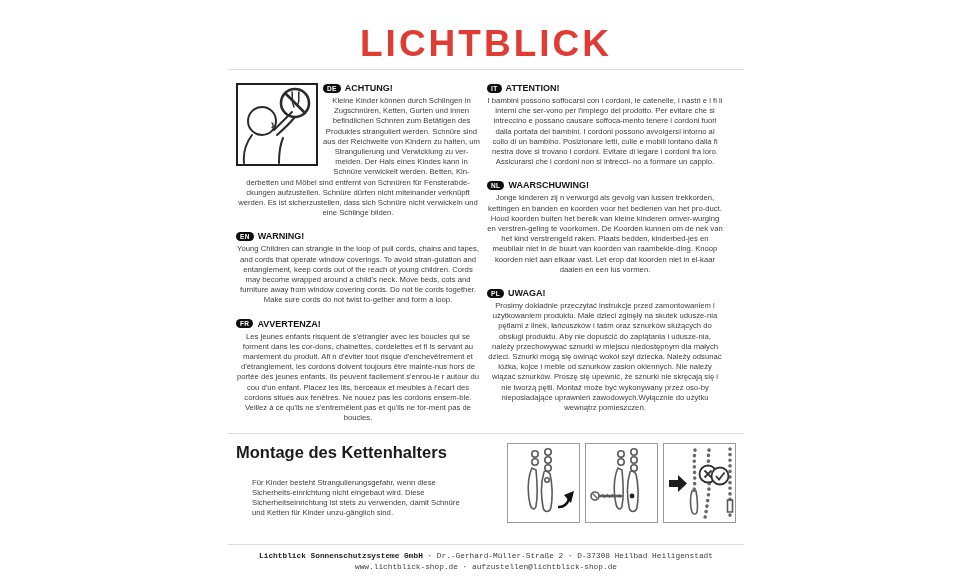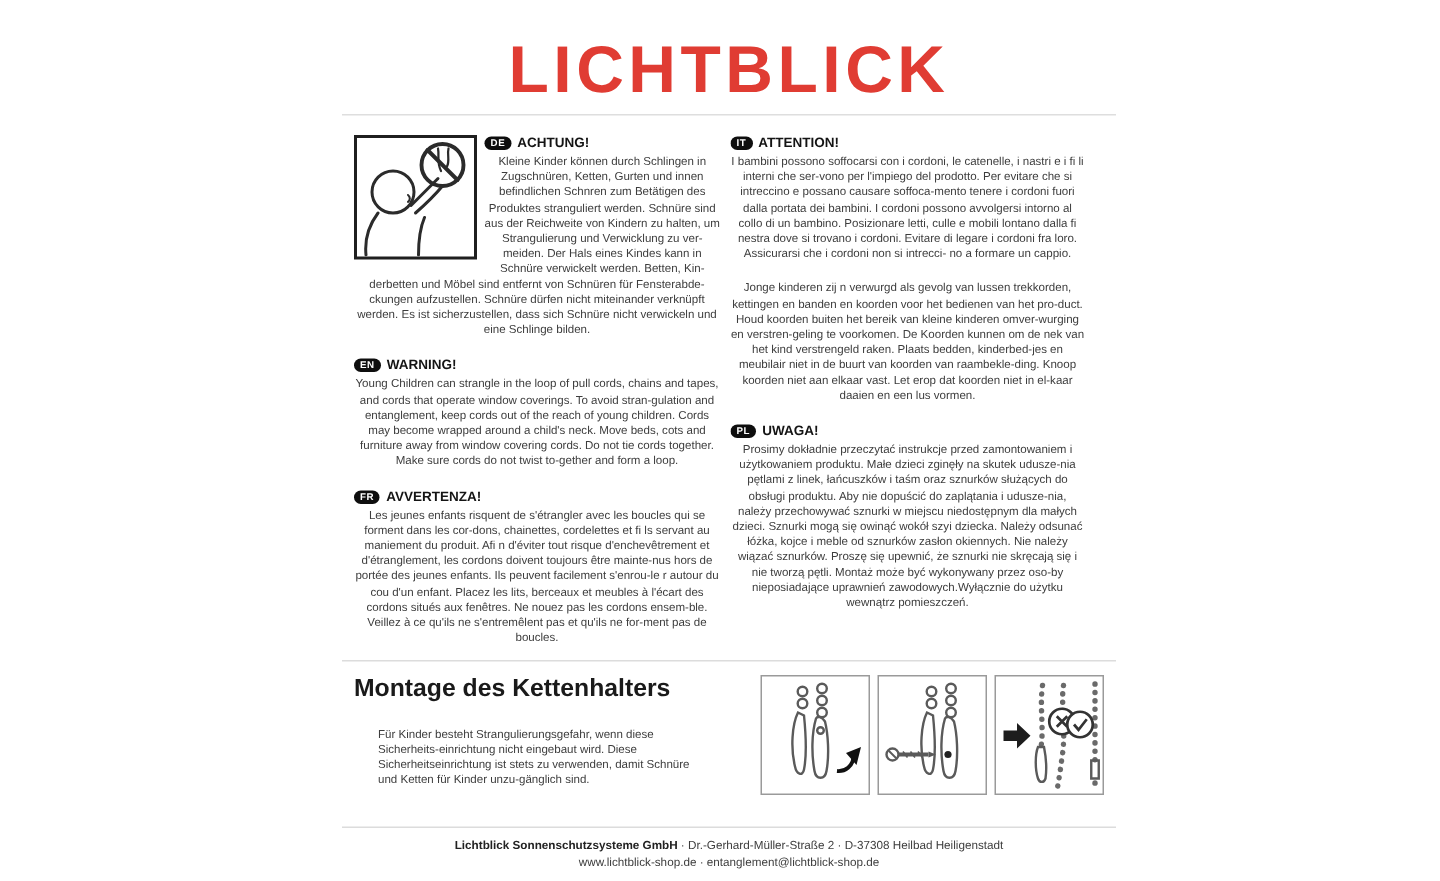--- a/index.html
+++ b/index.html
@@ -1,37 +1,37 @@
 <!DOCTYPE html>
 <html><head>
 <meta charset="utf-8">
 <style>
   html,body{margin:0;padding:0;background:#ffffff;}
   body{width:960px;height:587px;position:relative;font-family:"Liberation Sans","DejaVu Sans",sans-serif;-webkit-font-smoothing:antialiased;}
   .sheet{position:absolute;left:228px;top:0;width:516px;}
   .logo-area{text-align:center;padding:25px 0 7px 0;border-bottom:1px solid #dedede;}
-  .logo{font-size:44px;font-weight:bold;letter-spacing:3px;line-height:1;text-align:center;}
+  .logo{font-size:37px;font-weight:bold;letter-spacing:3px;line-height:1;text-align:center;}
   .main{display:flex;gap:7px;padding:13px 8px 0 8px;min-height:322px;align-items:flex-start;}
   .col-left{width:244px;flex:0 0 244px;}
   .col-right{width:236px;flex:0 0 236px;}
   .warn{margin-bottom:13px;overflow:hidden;}
   .warn:last-child{margin-bottom:0;}
   .figure{float:left;width:78px;height:79px;border:2px solid #1f1f1f;background:#fff;margin:0 5px 3px 0;}
-  .badge-row{display:flex;align-items:flex-end;gap:4px;margin:0 0 3px 0;}
+  .badge-row{display:flex;align-items:center;gap:4px;margin:0 0 3px 0;}
   .badge{background:#0e0e0e;color:#fff;font-size:6.5px;font-weight:bold;letter-spacing:.4px;padding:1px 4px;border-radius:6px;line-height:7px;}
   .w-head{font-size:9px;font-weight:bold;color:#141414;line-height:10px;}
   .w-body{font-size:7.7px;line-height:10.2px;color:#3d3d3d;margin:0;text-align:center;}
   .rule{border:none;border-top:1px solid #dcdcdc;margin:10px 0 0 0;}
   .montage{display:flex;gap:20px;padding:9px 8px 0 8px;align-items:flex-start;}
   .montage-text{width:245px;flex:0 0 245px;}
   .montage-text h2{font-size:16.5px;font-weight:bold;color:#1a1a1a;margin:0 0 10px 0;line-height:1.1;}
   .montage-text p{font-size:7.7px;line-height:10.2px;color:#3d3d3d;margin:16px;}
   .step-boxes{display:flex;gap:5px;margin-left:auto;}
   .step-box{width:71px;height:78px;border:1px solid #9a9a9a;background:#fff;}
-  .footer{padding:6px 0 8px 0;text-align:center;font-size:7.8px;line-height:11px;color:#3d3d3d;}
+  .footer{padding:6px 0 8px 0;text-align:center;font-size:7.8px;line-height:11px;color:#3d3d3d;font-family:Liberation Mono, monospace;}
   .footer b{color:#222;}
   svg .line{stroke:#5a5a5a;stroke-width:1.6;fill:none;}
   svg .dots{stroke:#6a6a6a;stroke-width:3.6;fill:none;stroke-dasharray:0.1 5.5;stroke-linecap:round;}
 </style>
 </head>
 <body>
 
 <div class="sheet">
 
   <div class="logo-area">
@@ -85,20 +85,24 @@
 
       <section class="warn">
         <div class="badge-row">
           <span class="badge">IT</span>
           <span class="w-head">ATTENTION!</span>
         </div>
         <p class="w-body">I bambini possono soffocarsi con i cordoni, le catenelle, i nastri e i fi li interni che ser-vono per l'impiego del prodotto. Per evitare che si intreccino e possano causare soffoca-mento tenere i cordoni fuori dalla portata dei bambini. I cordoni possono avvolgersi intorno al collo di un bambino. Posizionare letti, culle e mobili lontano dalla fi nestra dove si trovano i cordoni. Evitare di legare i cordoni fra loro. Assicurarsi che i cordoni non si intrecci- no a formare un cappio.</p>
       </section>
 
       <section class="warn">
+        <div class="badge-row">
+          <span class="badge">NL</span>
+          <span class="w-head">WAARSCHUWING!</span>
+        </div>
         <p class="w-body">Jonge kinderen zij n verwurgd als gevolg van lussen trekkorden, kettingen en banden en koorden voor het bedienen van het pro-duct. Houd koorden buiten het bereik van kleine kinderen omver-wurging en verstren-geling te voorkomen. De Koorden kunnen om de nek van het kind verstrengeld raken. Plaats bedden, kinderbed-jes en meubilair niet in de buurt van koorden van raambekle-ding. Knoop koorden niet aan elkaar vast. Let erop dat koorden niet in el-kaar daaien en een lus vormen.</p>
       </section>
 
       <section class="warn">
         <div class="badge-row">
           <span class="badge">PL</span>
           <span class="w-head">UWAGA!</span>
         </div>
         <p class="w-body">Prosimy dokładnie przeczytać instrukcje przed zamontowaniem i użytkowaniem produktu. Małe dzieci zginęły na skutek udusze-nia pętlami z linek, łańcuszków i taśm oraz sznurków służących do obsługi produktu. Aby nie dopuścić do zaplątania i udusze-nia, należy przechowywać sznurki w miejscu niedostępnym dla małych dzieci. Sznurki mogą się owinąć wokół szyi dziecka. Należy odsunać łóżka, kojce i meble od sznurków zasłon okiennych. Nie należy wiązać sznurków. Proszę się upewnić, że sznurki nie skręcają się i nie tworzą pętli. Montaż może być wykonywany przez oso-by nieposiadające uprawnień zawodowych.Wyłącznie do użytku wewnątrz pomieszczeń.</p>
       </section>
@@ -176,16 +180,16 @@
         </svg>
       </div>
 
     </div>
   </div>
 
   <hr class="rule">
 
   <div class="footer">
     <div><b>Lichtblick Sonnenschutzsysteme GmbH</b><span> · Dr.-Gerhard-Müller-Straße 2 · D-37308 Heilbad Heiligenstadt</span></div>
-    <div>www.lichtblick-shop.de · entanglement@lichtblick-shop.de</div>
+    <div>www.lichtblick-shop.de · aufzustellen@lichtblick-shop.de</div>
   </div>
 
 </div>
 
 </body></html>

